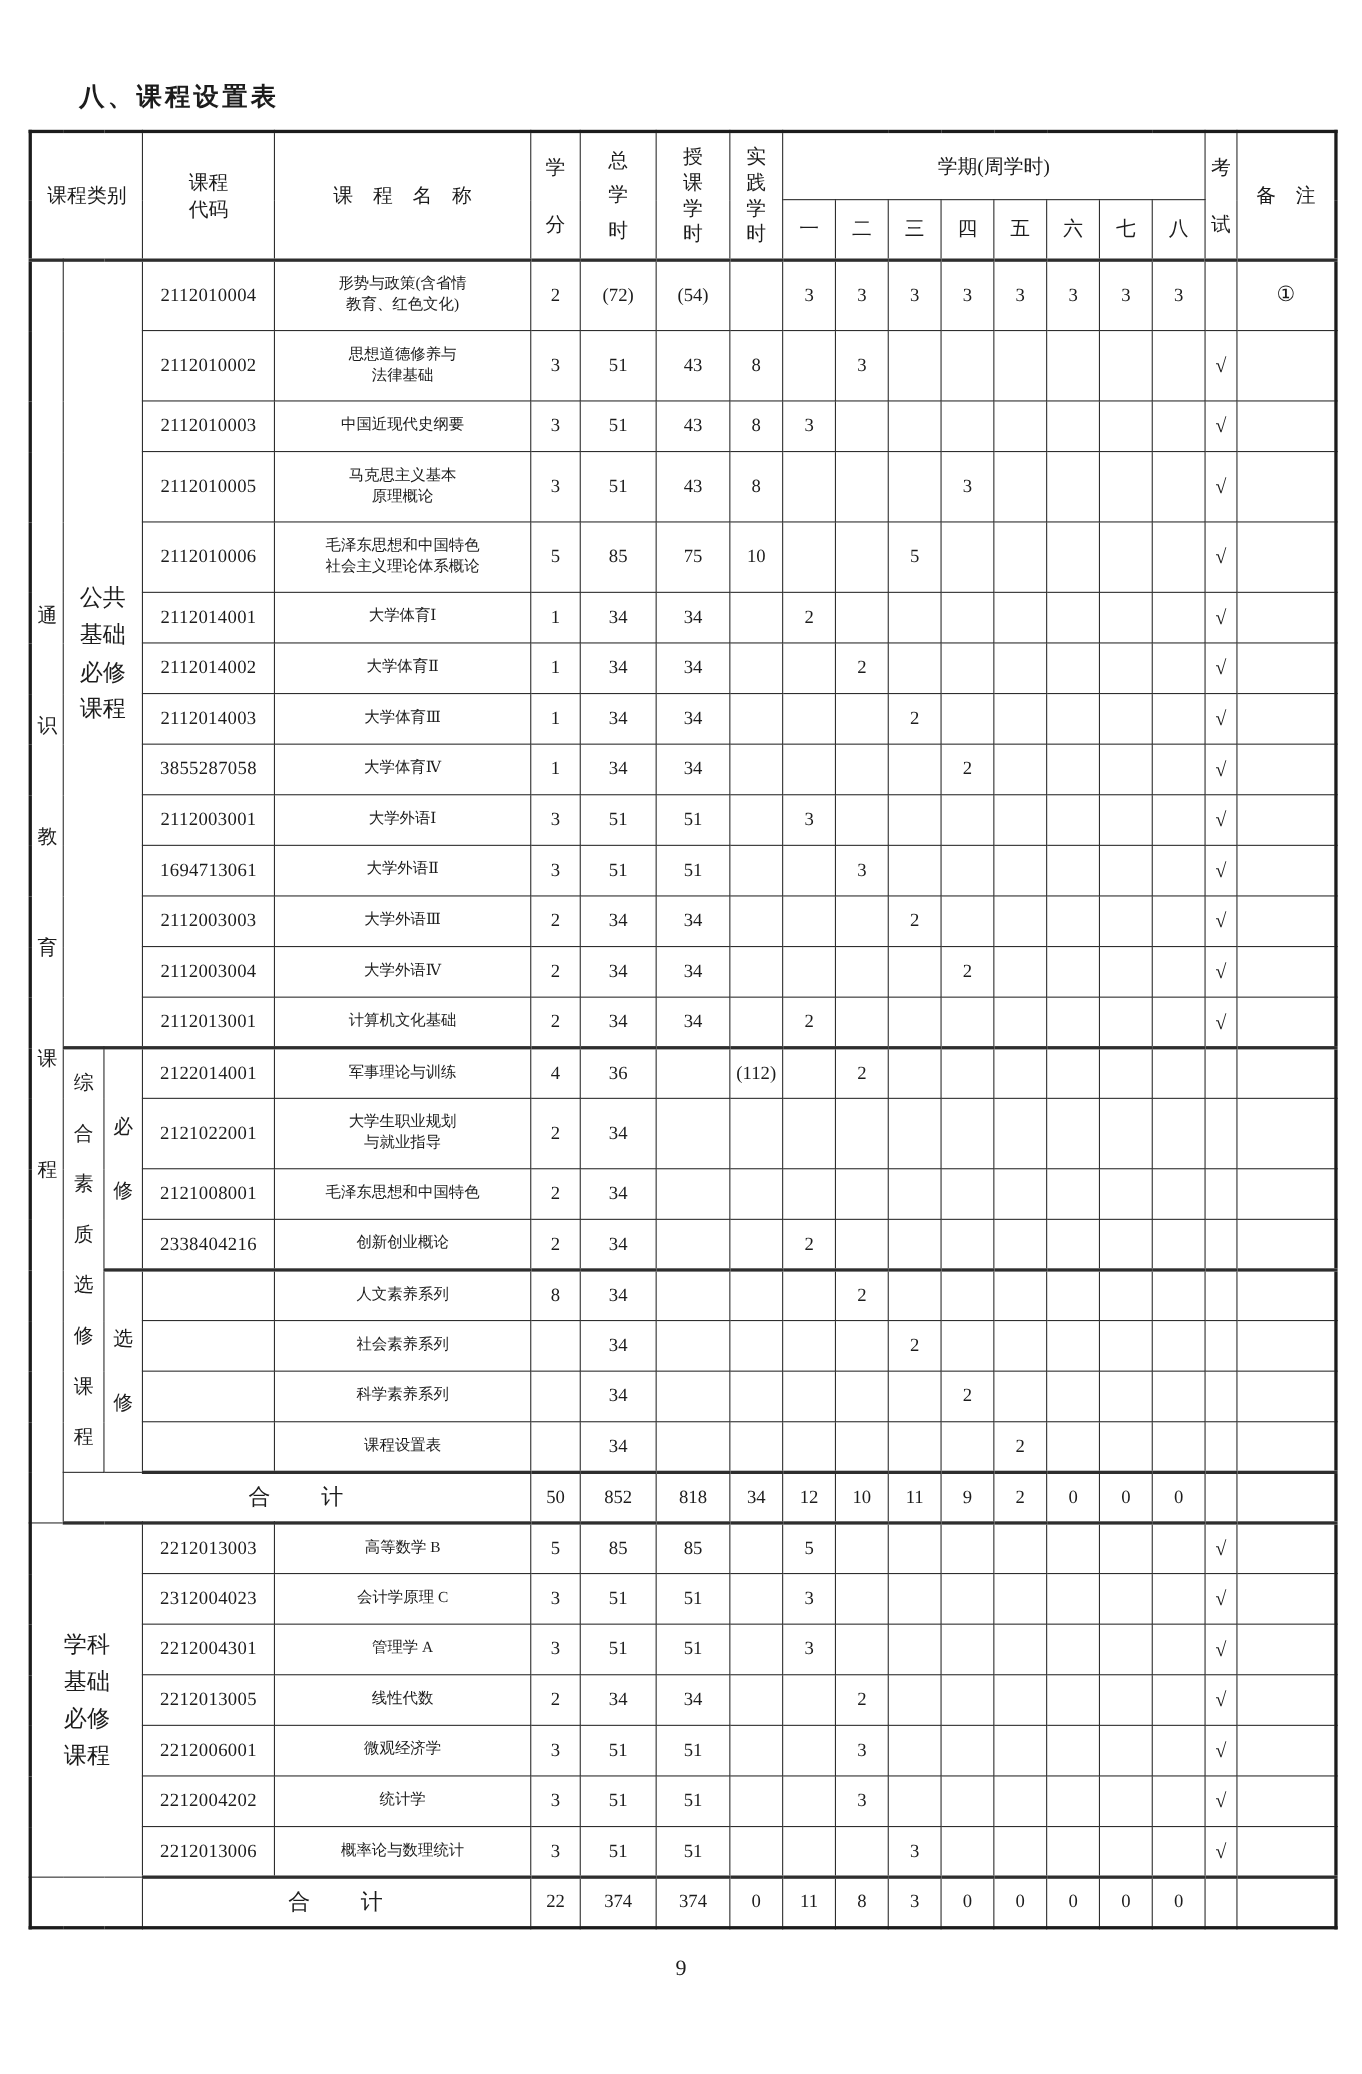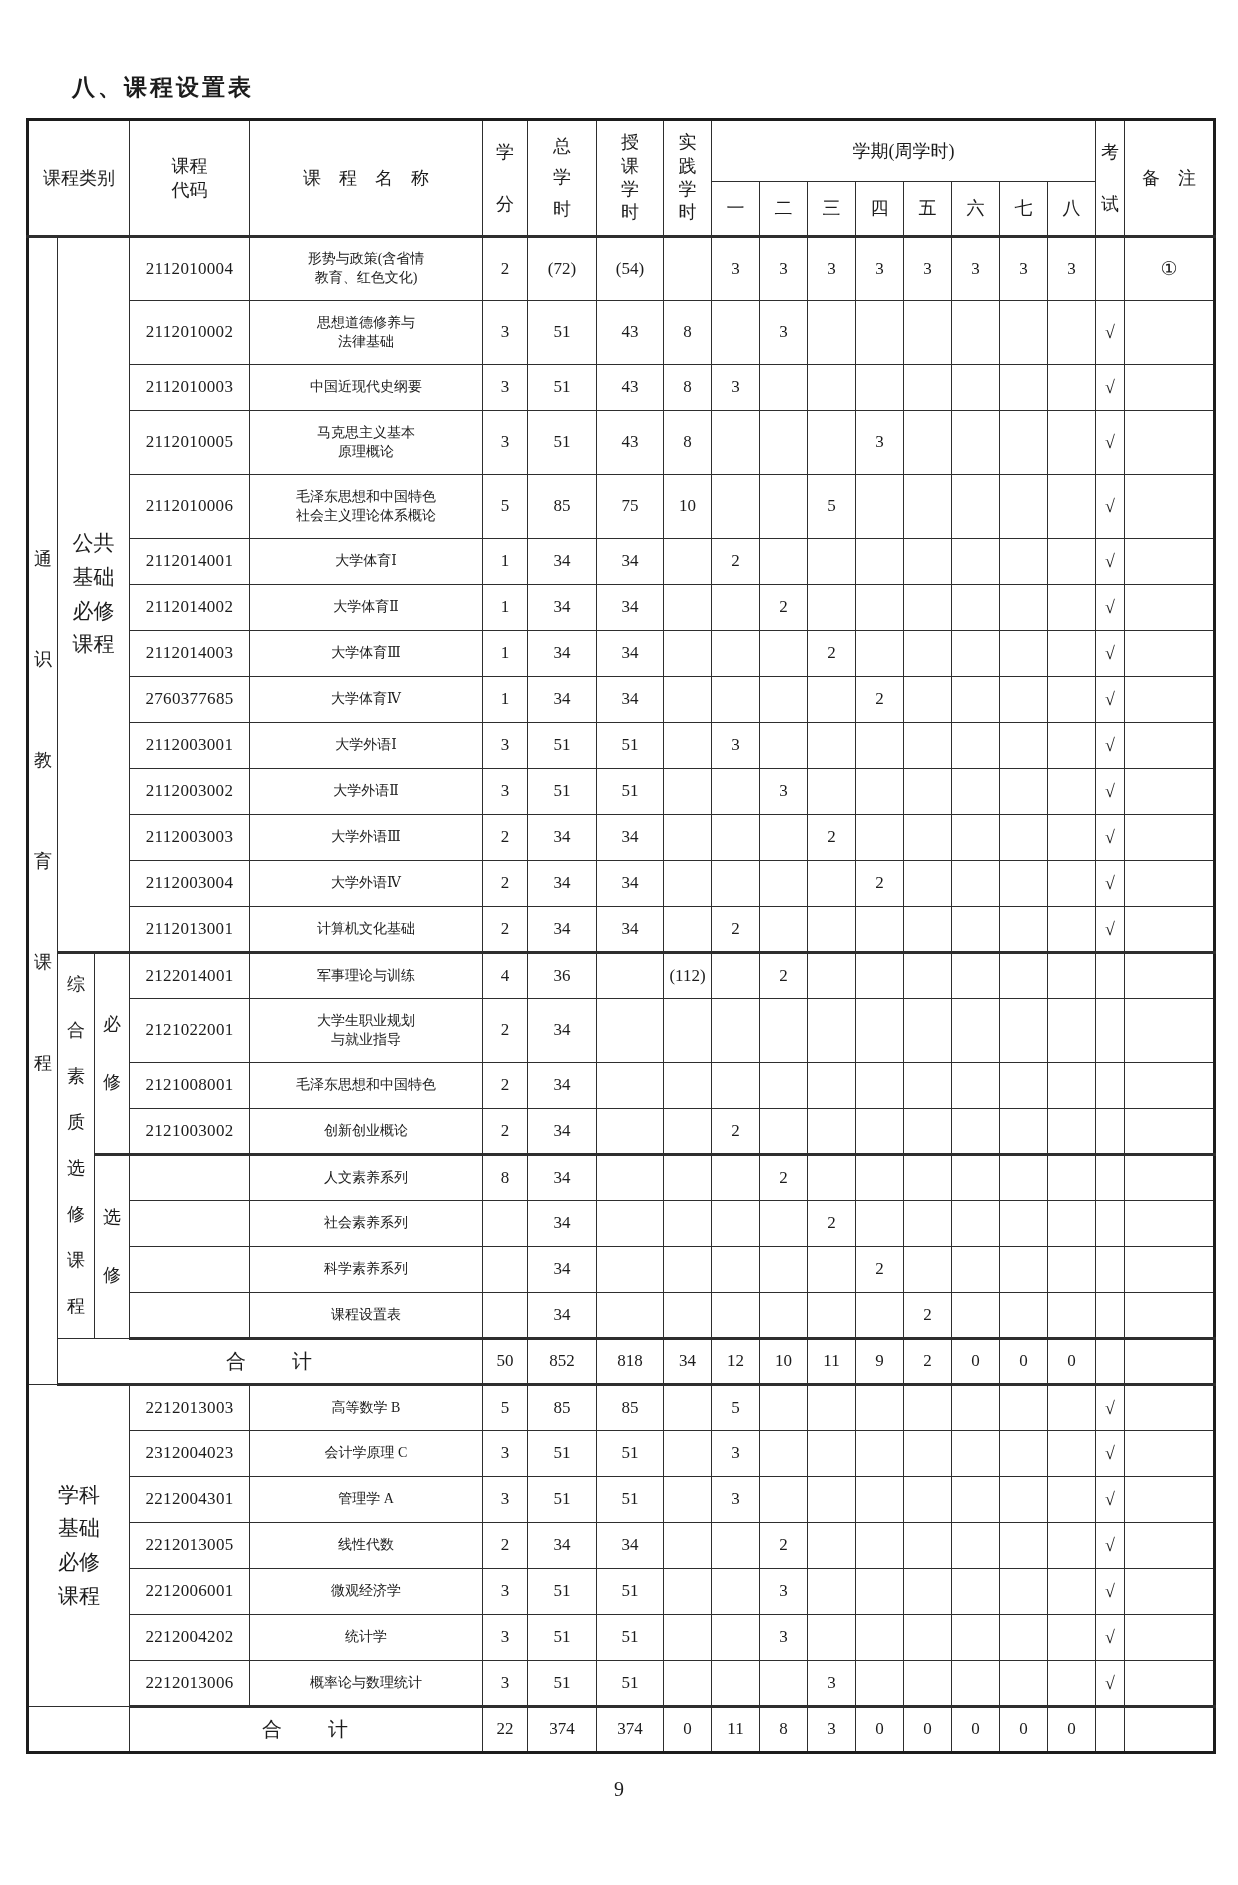--- a/index.html
+++ b/index.html
@@ -253,21 +253,21 @@
         <td class="num">2</td>
         <td class="num"></td>
         <td class="num"></td>
         <td class="num"></td>
         <td class="num"></td>
         <td class="num"></td>
         <td class="ex">√</td>
         <td class="rm"></td>
       </tr>
 <tr class="r">
-        <td class="cd">2760377685</td>
+        <td class="cd">3855287058</td>
         <td class="nm">大学体育Ⅳ</td>
         <td class="num">1</td>
         <td class="num">34</td>
         <td class="num">34</td>
         <td class="num"></td>
         <td class="num"></td>
         <td class="num"></td>
         <td class="num"></td>
         <td class="num">2</td>
         <td class="num"></td>
@@ -289,21 +289,21 @@
         <td class="num"></td>
         <td class="num"></td>
         <td class="num"></td>
         <td class="num"></td>
         <td class="num"></td>
         <td class="num"></td>
         <td class="ex">√</td>
         <td class="rm"></td>
       </tr>
 <tr class="r">
-        <td class="cd">2112003002</td>
+        <td class="cd">1694713061</td>
         <td class="nm">大学外语Ⅱ</td>
         <td class="num">3</td>
         <td class="num">51</td>
         <td class="num">51</td>
         <td class="num"></td>
         <td class="num"></td>
         <td class="num">3</td>
         <td class="num"></td>
         <td class="num"></td>
         <td class="num"></td>
@@ -426,21 +426,21 @@
         <td class="num"></td>
         <td class="num"></td>
         <td class="num"></td>
         <td class="num"></td>
         <td class="num"></td>
         <td class="num"></td>
         <td class="ex"></td>
         <td class="rm"></td>
       </tr>
 <tr class="r thk">
-        <td class="cd">2121003002</td>
+        <td class="cd">2338404216</td>
         <td class="nm">创新创业概论</td>
         <td class="num">2</td>
         <td class="num">34</td>
         <td class="num"></td>
         <td class="num"></td>
         <td class="num">2</td>
         <td class="num"></td>
         <td class="num"></td>
         <td class="num"></td>
         <td class="num"></td>

